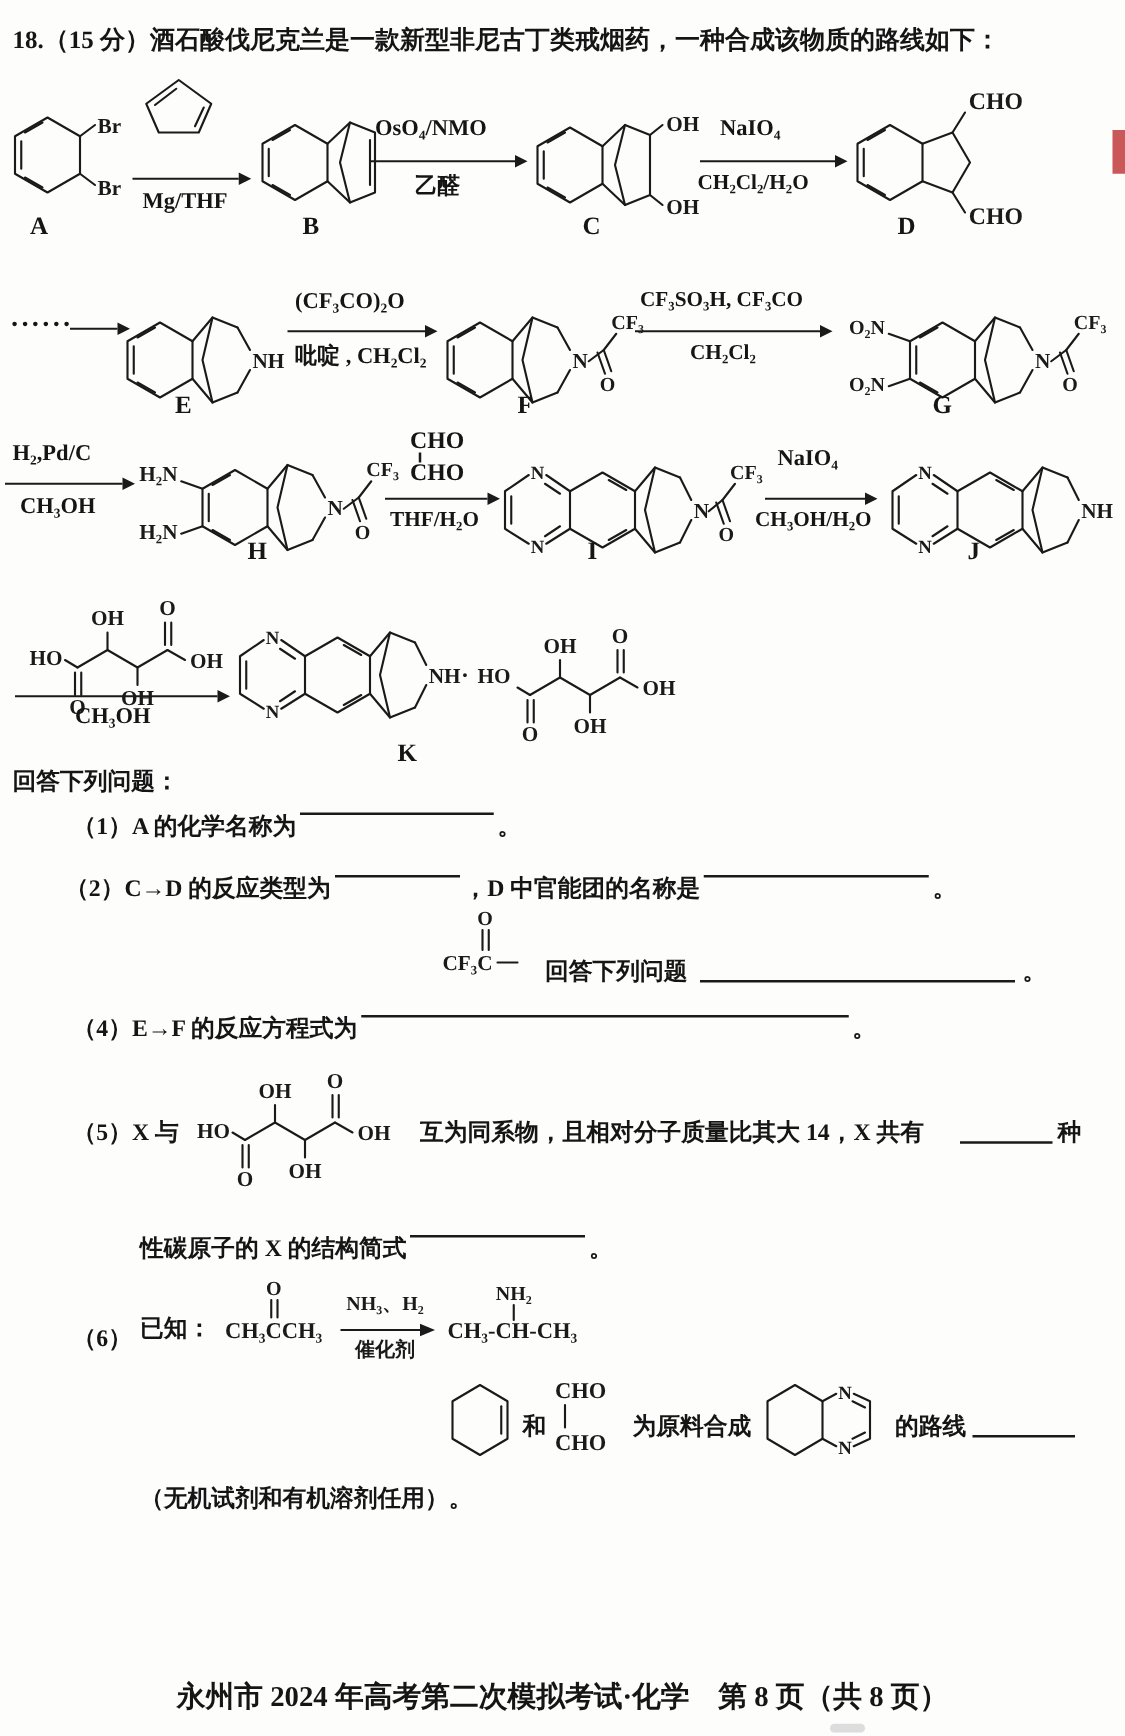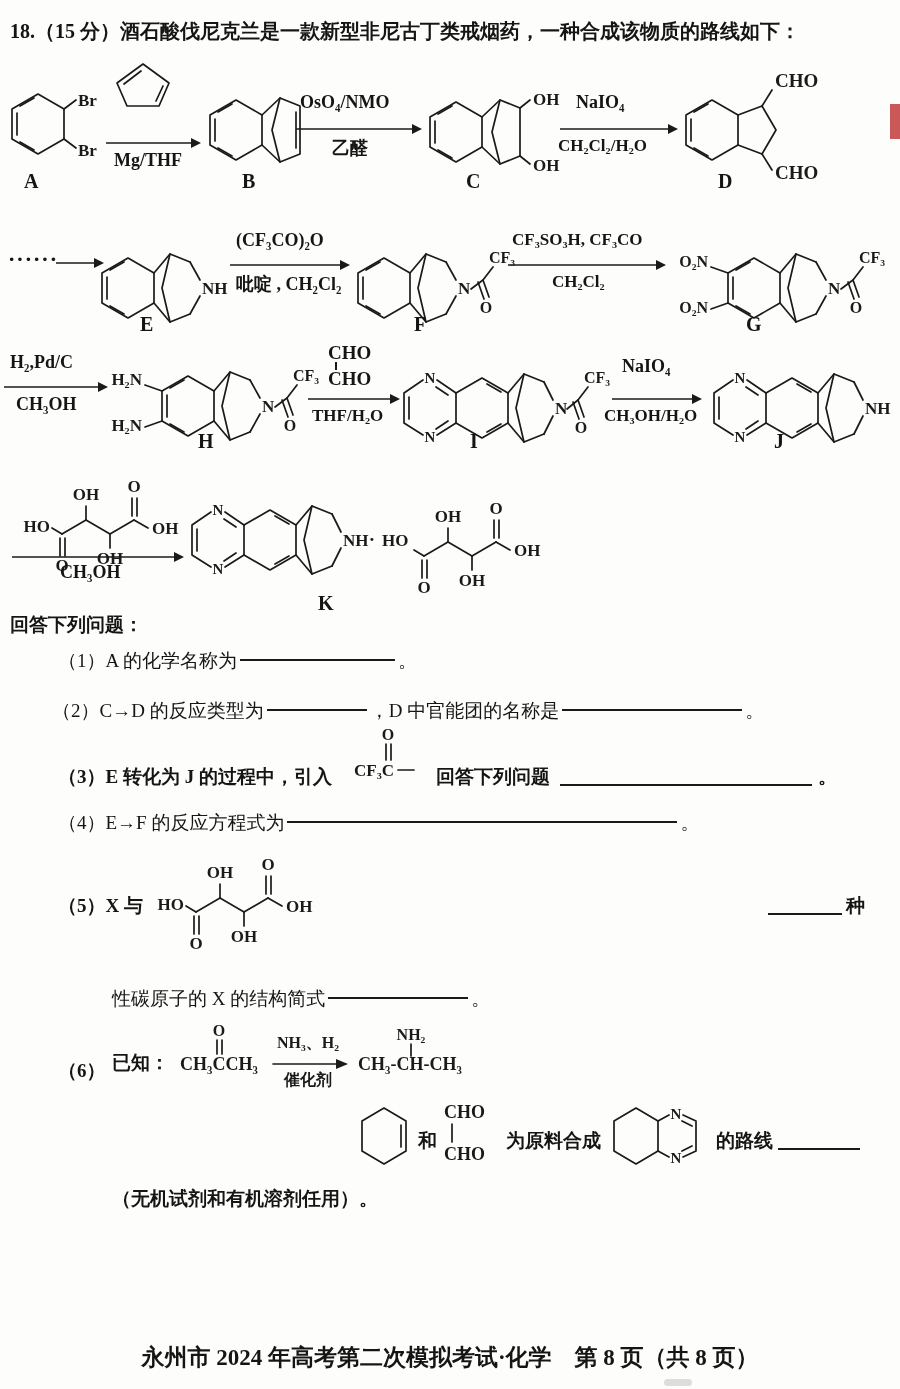--- a/index.html
+++ b/index.html
@@ -9,21 +9,21 @@
   .t20{font-size:20px}.t19{font-size:19px}.t18{font-size:18px}.t17{font-size:17px}.t22{font-size:22px}
   .lab{position:absolute;font-size:20px;font-weight:700;}
   svg.mol{position:absolute;overflow:visible}
   svg.mol path,svg.mol line{stroke:#1a1a1a;stroke-width:1.7;fill:none;stroke-linejoin:round;stroke-linecap:round}
   svg.mol text{fill:#1a1a1a;font-weight:700;font-family:"Liberation Serif","DejaVu Serif",serif}
   svg.arr{position:absolute;overflow:visible}
   svg.arr line{stroke:#1a1a1a;stroke-width:1.6}
   svg.arr path{fill:#1a1a1a;stroke:none}
   .vbond{position:absolute;background:#1a1a1a}
   .blankline{position:absolute;border-bottom:2px solid #1a1a1a}
-  .fillrow{position:absolute;display:flex;align-items:center;white-space:nowrap;font-weight:400;font-size:19px;color:#151515}
+  .fillrow{position:absolute;display:flex;align-items:flex-start;white-space:nowrap;font-weight:700;font-size:19px;color:#151515}
   .fillrow .blank{border-bottom:2px solid #1a1a1a;height:2px;margin:0 3px 4px 3px}
   .redmark{position:absolute;background:#c23b3b;opacity:.85}
   .smudge{position:absolute;background:#bdbdbd;opacity:.5;border-radius:4px}
   .footer{position:absolute;width:100%;text-align:center;font-size:23px;font-weight:700}
 </style>
 </head>
 <body>
 
 <div id="page">
 
@@ -308,21 +308,20 @@
   </div>
 
   <div class="fillrow" style="left:52px;top:698px">
     <span>（2）C→D 的反应类型为</span>
     <span class="blank" style="width:100px"></span>
     <span>，D 中官能团的名称是</span>
     <span class="blank" style="width:180px"></span>
     <span>。</span>
   </div>
 
-  <div class="t t19" style="left:58px;top:764px">（3）E 转化为 J 的过程中，引入</div>
   <svg class="mol" style="left:352px;top:722px" width="80" height="64">
     <text x="36" y="18" font-size="16" text-anchor="middle">O</text>
     <path d="M34,22 L34,38 M39,22 L39,38"></path>
     <text x="2" y="54" font-size="17">CF₃C</text>
     <path d="M46,48 L62,48"></path>
   </svg>
   <div class="t t19" style="left:436px;top:764px">回答下列问题</div>
   <div class="blankline" style="left:560px;top:766px;width:252px;height:18px"></div>
   <div class="t t19" style="left:818px;top:764px">。</div>
 
@@ -341,20 +340,21 @@
     <path d="M46,66 L70,52 M70,52 L70,38"></path>
     <text x="70" y="32" font-size="17" text-anchor="middle">OH</text>
     <path d="M70,52 L94,66 M94,66 L94,80"></path>
     <text x="94" y="96" font-size="17" text-anchor="middle">OH</text>
     <path d="M94,66 L118,52"></path>
     <path d="M116,48 L116,30 M121,48 L121,30"></path>
     <text x="118" y="24" font-size="17" text-anchor="middle">O</text>
     <path d="M118,52 L132,60"></path>
     <text x="136" y="66" font-size="17">OH</text>
   </svg>
+  <div class="t t19" style="left:336px;top:893px">互为同系物，且相对分子质量比其大 14，X 共有</div>
   <div class="blankline" style="left:768px;top:895px;width:74px;height:18px"></div>
   <div class="t t19" style="left:846px;top:893px">种</div>
   <div class="fillrow" style="left:112px;top:986px">
     <span>性碳原子的 X 的结构简式</span>
     <span class="blank" style="width:140px"></span>
     <span>。</span>
   </div>
 
   <div class="t t19" style="left:58px;top:1058px">（6）</div>
   <div class="t t19" style="left:112px;top:1050px">已知：</div>

